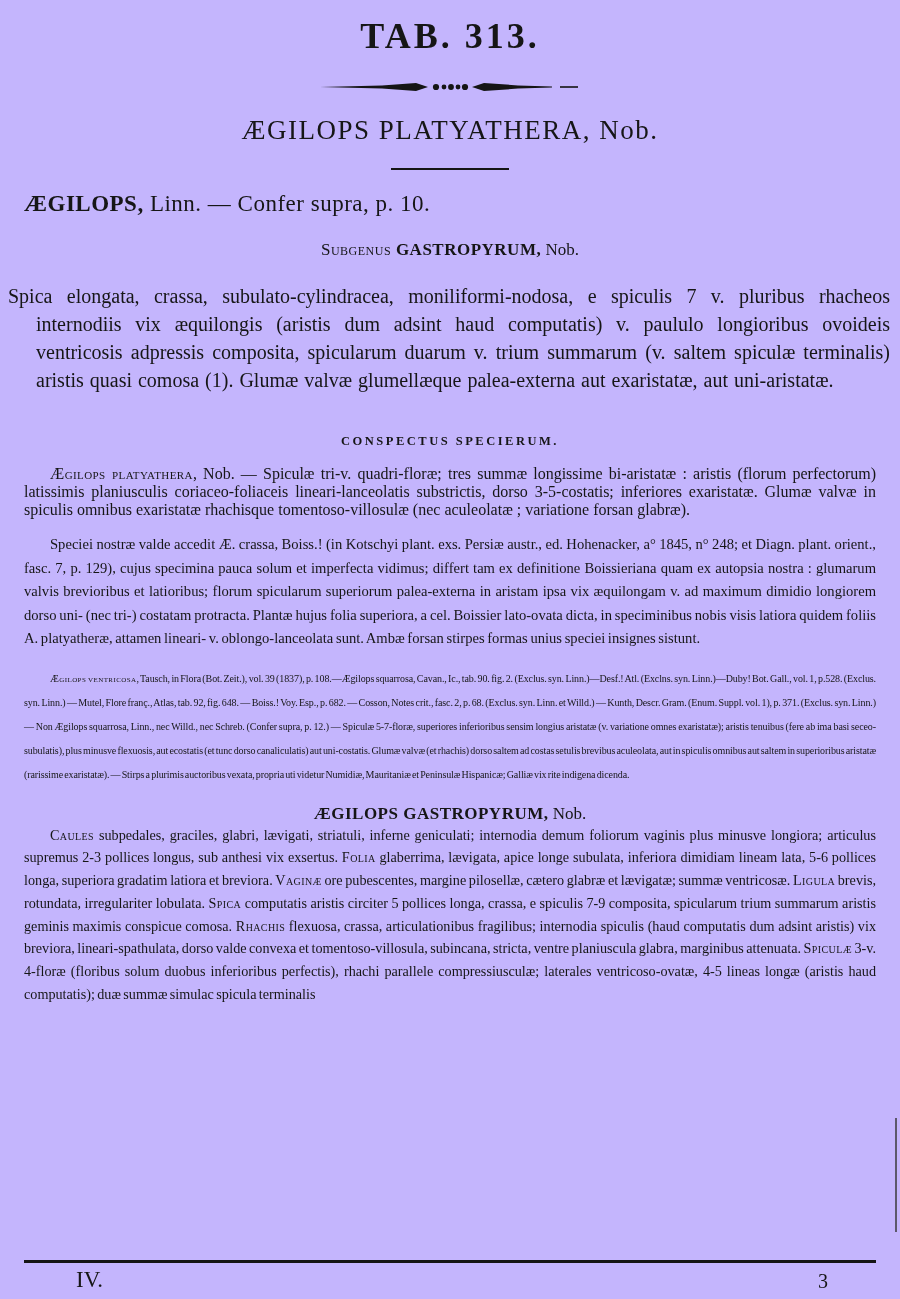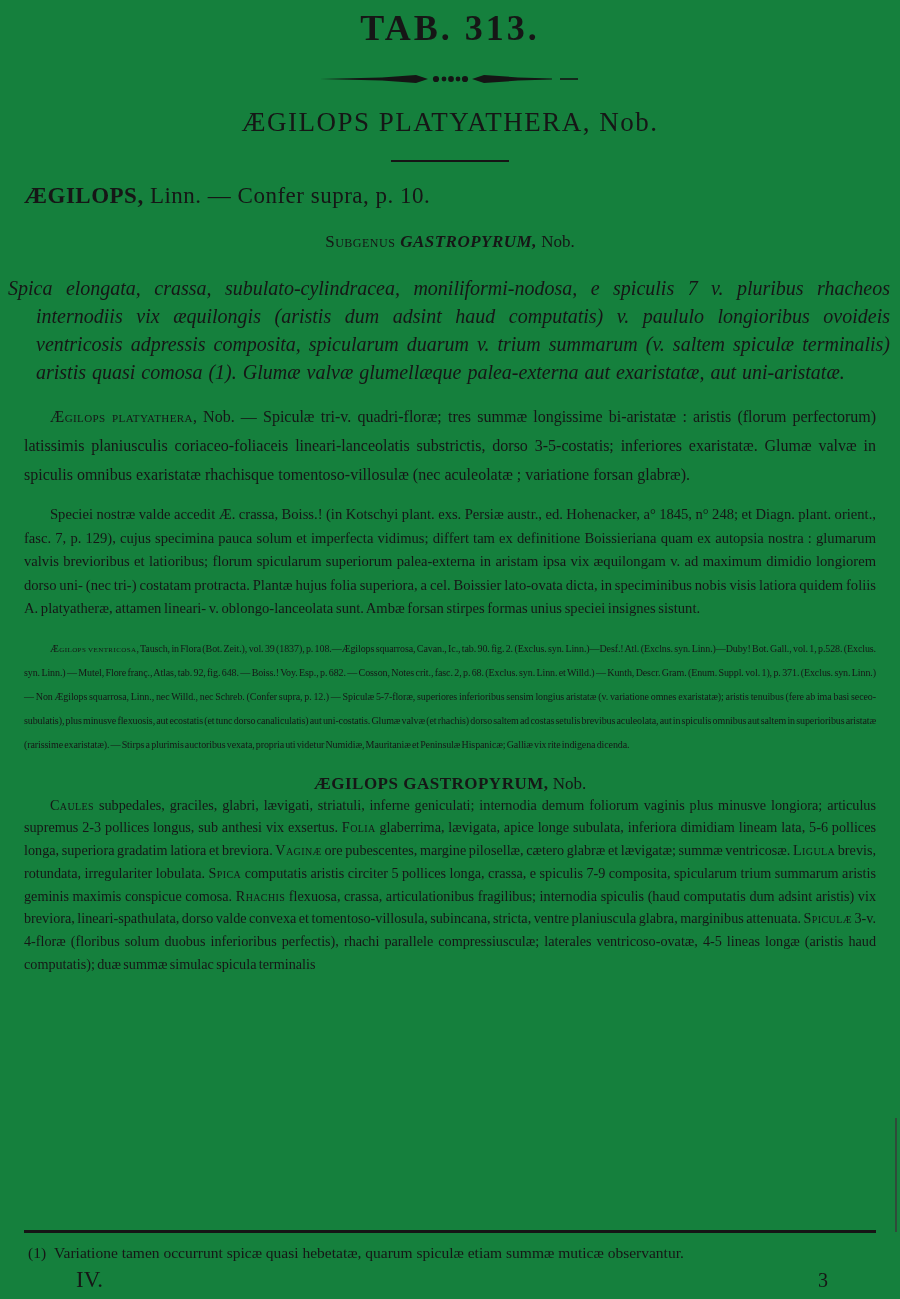--- a/index.html
+++ b/index.html
@@ -1,24 +1,24 @@
 <!DOCTYPE html>
 <html lang="la"><head>
 <meta charset="utf-8">
 <style>
   html, body { margin: 0; padding: 0; background: #ffffff; }
   #page {
     position: relative;
     width: 900px;
     height: 1299px;
     box-sizing: border-box;
-    background: #15803d;
+    background: #c4b5fd;
     color: #161616;
     font-family: "Liberation Serif", "DejaVu Serif", serif;
-    padding: 8px 24px 0 24px;
+    padding: 16px 24px 0 24px;
     display: flex;
     flex-direction: column;
     overflow: hidden;
   }
   .plate-title {
     text-align: center;
     font-size: 36px;
     line-height: 40px;
     letter-spacing: 3px;
     font-weight: bold;
@@ -33,54 +33,53 @@
   }
   .rule-short {
     width: 118px; height: 2px;
     background: #151515;
     margin: 22px auto 0 auto;
   }
   .genus-line { text-align: left; font-size: 23px; line-height: 28px; margin-top: 20px; letter-spacing: 0.5px; }
   .genus-name { font-weight: bold; }
   .subgenus-line { text-align: center; font-size: 17px; line-height: 20px; margin-top: 22px; }
   .subgenus-label { font-variant: small-caps; letter-spacing: 0.5px; font-family: Liberation Serif, serif; }
-  .subgenus-name { font-weight: bold; letter-spacing: 0.5px; font-style: italic; }
+  .subgenus-name { font-weight: bold; letter-spacing: 0.5px; }
   .diagnosis {
-    font-style: italic;
     font-size: 20px;
     line-height: 28px;
-    margin: 22px -14px 0 -16px;
+    margin: 22px -14px 16px -16px;
     padding-left: 28px;
     text-indent: -28px;
     text-align: justify;
     word-spacing: 1px;
   }
   .conspectus-heading {
     text-align: center;
     font-size: 12.5px;
     line-height: 15px;
     font-weight: bold;
     letter-spacing: 2.5px;
     margin-top: 24px;
   }
   .para { text-align: justify; text-indent: 26px; }
-  .p-conspectus { font-size: 16px; line-height: 29px; margin-top: 16px; }
+  .p-conspectus { font-size: 16px; line-height: 18px; margin-top: 16px; }
   .p-note { font-size: 14.6px; line-height: 23.5px; margin-top: 14px; word-spacing: -1px; }
   .p-synonymy { font-size: 10px; line-height: 24px; margin-top: 16px; word-spacing: -1.2px; letter-spacing: -0.1px; }
   .desc-heading { text-align: center; font-size: 17px; line-height: 21px; margin-top: 16px; }
   .desc-heading .bold { font-weight: bold; letter-spacing: 0.5px; }
   .p-description { font-size: 14.2px; line-height: 22.8px; word-spacing: -1.2px; }
   .seg-i { }
   .seg-sc { font-variant: small-caps; letter-spacing: 0.4px; }
   .footer-area { margin-top: auto; padding-bottom: 6px; }
   .foot-rule { height: 3px; background: #151515; }
   .footnote { font-size: 15.5px; line-height: 20px; margin-top: 10px; padding-left: 4px; }
   .footnote-marker { padding-right: 8px; }
   .footer-line {
-    display: flex; justify-content: space-between; align-items: center;
+    display: flex; justify-content: space-between; align-items: flex-end;
     margin-top: 4px; padding: 0 48px 0 52px;
   }
   .footer-volume { font-size: 23px; }
   .footer-page { font-size: 20px; }
   .edge-artifact {
     position: absolute;
     right: 3px; top: 1118px;
     width: 2px; height: 114px;
     background: #3a3a3a; opacity: 0.75;
   }
@@ -108,34 +107,34 @@
   <div class="species-title">ÆGILOPS PLATYATHERA, Nob.</div>
 
   <div class="rule-short"></div>
 
   <div class="genus-line"><span class="genus-name">ÆGILOPS,</span><span> Linn. — Confer supra, p. 10.</span></div>
 
   <div class="subgenus-line"><span class="subgenus-label">Subgenus </span><span class="subgenus-name">GASTROPYRUM,</span><span> Nob.</span></div>
 
   <div class="diagnosis">Spica elongata, crassa, subulato-cylindracea, moniliformi-nodosa, e spiculis 7 v. pluribus rhacheos internodiis vix æquilongis (aristis dum adsint haud computatis) v. paululo longioribus ovoideis ventricosis adpressis composita, spicularum duarum v. trium summarum (v. saltem spiculæ terminalis) aristis quasi comosa (1). Glumæ valvæ glumellæque palea-externa aut exaristatæ, aut uni-aristatæ.</div>
 
+  <div class="conspectus-heading">CONSPECTUS SPECIERUM.</div>
 
   <div class="para p-conspectus"><span class="seg-sc">Ægilops platyathera</span><span>, Nob. — Spiculæ tri-v. quadri-floræ; tres summæ longissime bi-aristatæ : aristis (florum perfectorum) latissimis planiusculis coriaceo-foliaceis lineari-lanceolatis substrictis, dorso 3-5-costatis; inferiores exaristatæ. Glumæ valvæ in spiculis omnibus exaristatæ rhachisque tomentoso-villosulæ (nec aculeolatæ ; variatione forsan glabræ).</span></div>
 
   <div class="para p-note"><span>Speciei nostræ valde accedit </span><span class="seg-i">Æ. crassa</span><span>, Boiss.! (in Kotschyi plant. exs. Persiæ austr., ed. Hohenacker, a° 1845, n° 248; et </span><span class="seg-i">Diagn. plant. orient.</span><span>, fasc. 7, p. 129), cujus specimina pauca solum et imperfecta vidimus; differt tam ex definitione Boissieriana quam ex autopsia nostra : glumarum valvis brevioribus et latioribus; florum spicularum superiorum palea-externa in aristam ipsa vix æquilongam v. ad maximum dimidio longiorem dorso uni- (nec tri-) costatam protracta. Plantæ hujus folia superiora, a cel. </span><span class="seg-i">Boissier</span><span> lato-ovata dicta, in speciminibus nobis visis latiora quidem foliis </span><span class="seg-i">A. platyatheræ</span><span>, attamen lineari- v. oblongo-lanceolata sunt. Ambæ forsan stirpes formas unius speciei insignes sistunt.</span></div>
 
   <div class="para p-synonymy"><span class="seg-sc">Ægilops ventricosa</span><span>, Tausch, in </span><span class="seg-i">Flora (Bot. Zeit.)</span><span>, vol. 39 (1837), p. 108.—</span><span class="seg-i">Ægilops squarrosa</span><span>, Cavan., </span><span class="seg-i">Ic.</span><span>, tab. 90. fig. 2. (Exclus. syn. Linn.)—Desf.! </span><span class="seg-i">Atl.</span><span> (Exclns. syn. Linn.)—Duby! </span><span class="seg-i">Bot. Gall.</span><span>, vol. 1, p.528. (Exclus. syn. Linn.) — Mutel, </span><span class="seg-i">Flore franç., Atlas</span><span>, tab. 92, fig. 648. — Boiss.! </span><span class="seg-i">Voy. Esp.</span><span>, p. 682. — Cosson, </span><span class="seg-i">Notes crit.</span><span>, fasc. 2, p. 68. (Exclus. syn. Linn. et Willd.) — Kunth, </span><span class="seg-i">Descr. Gram. (Enum. Suppl.</span><span> vol. 1), p. 371. (Exclus. syn. Linn.) — Non </span><span class="seg-i">Ægilops squarrosa</span><span>, Linn., nec Willd., nec Schreb. (Confer supra, p. 12.) — Spiculæ 5-7-floræ, superiores inferioribus sensim longius aristatæ (v. variatione omnes exaristatæ); aristis tenuibus (fere ab ima basi seceo-subulatis), plus minusve flexuosis, aut ecostatis (et tunc dorso canaliculatis) aut uni-costatis. Glumæ valvæ (et rhachis) dorso saltem ad costas setulis brevibus aculeolata, aut in spiculis omnibus aut saltem in superioribus aristatæ (rarissime exaristatæ). — Stirps a plurimis auctoribus vexata, propria uti videtur Numidiæ, Mauritaniæ et Peninsulæ Hispanicæ; Galliæ vix rite indigena dicenda.</span></div>
 
   <div class="desc-heading"><span class="bold">ÆGILOPS GASTROPYRUM,</span><span> Nob.</span></div>
 
   <div class="para p-description"><span class="seg-sc">Caules</span><span> subpedales, graciles, glabri, lævigati, striatuli, inferne geniculati; internodia demum foliorum vaginis plus minusve longiora; articulus supremus 2-3 pollices longus, sub anthesi vix exsertus. </span><span class="seg-sc">Folia</span><span> glaberrima, lævigata, apice longe subulata, inferiora dimidiam lineam lata, 5-6 pollices longa, superiora gradatim latiora et breviora. </span><span class="seg-sc">Vaginæ</span><span> ore pubescentes, margine pilosellæ, cætero glabræ et lævigatæ; summæ ventricosæ. </span><span class="seg-sc">Ligula</span><span> brevis, rotundata, irregulariter lobulata. </span><span class="seg-sc">Spica</span><span> computatis aristis circiter 5 pollices longa, crassa, e spiculis 7-9 composita, spicularum trium summarum aristis geminis maximis conspicue comosa. </span><span class="seg-sc">Rhachis</span><span> flexuosa, crassa, articulationibus fragilibus; internodia spiculis (haud computatis dum adsint aristis) vix breviora, lineari-spathulata, dorso valde convexa et tomentoso-villosula, subincana, stricta, ventre planiuscula glabra, marginibus attenuata. </span><span class="seg-sc">Spiculæ</span><span> 3-v. 4-floræ (floribus solum duobus inferioribus perfectis), rhachi parallele compressiusculæ; laterales ventricoso-ovatæ, 4-5 lineas longæ (aristis haud computatis); duæ summæ simulac spicula terminalis</span></div>
 
   <div class="footer-area">
     <div class="foot-rule"></div>
-    <div class="footnote"><span class="footnote-marker">(1)</span><span>Variatione tamen occurrunt spicæ quasi hebetatæ, quarum spiculæ etiam summæ muticæ observantur.</span></div>
     <div class="footer-line">
       <span class="footer-volume">IV.</span>
       <span class="footer-page">3</span>
     </div>
   </div>
 
   <div class="edge-artifact"></div>
 
 </div>
 

